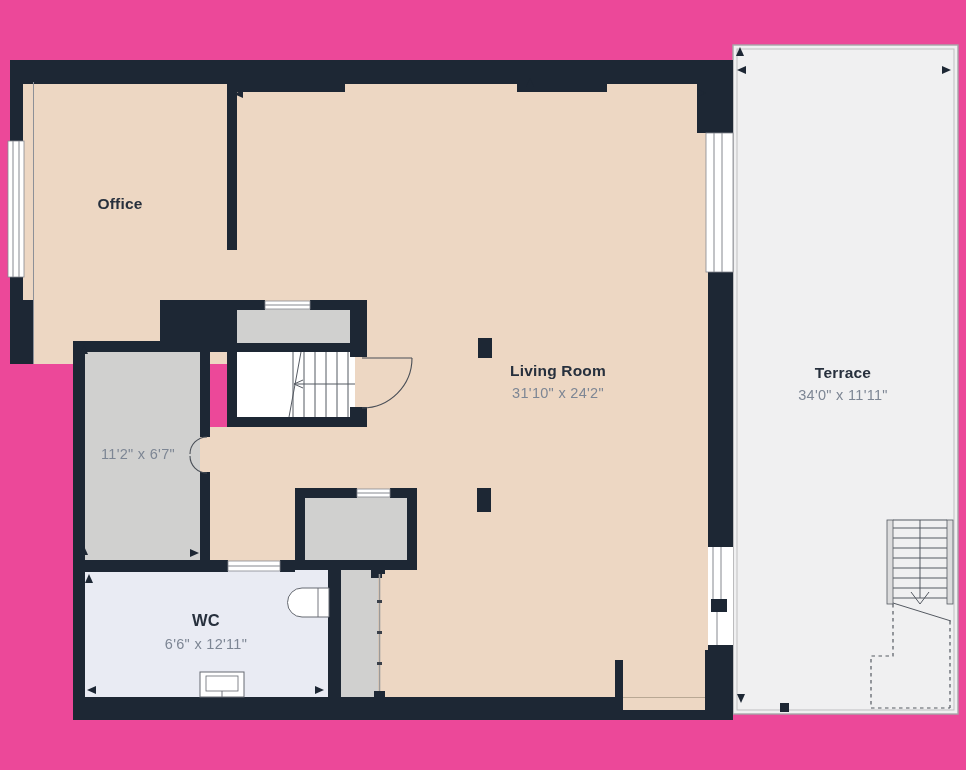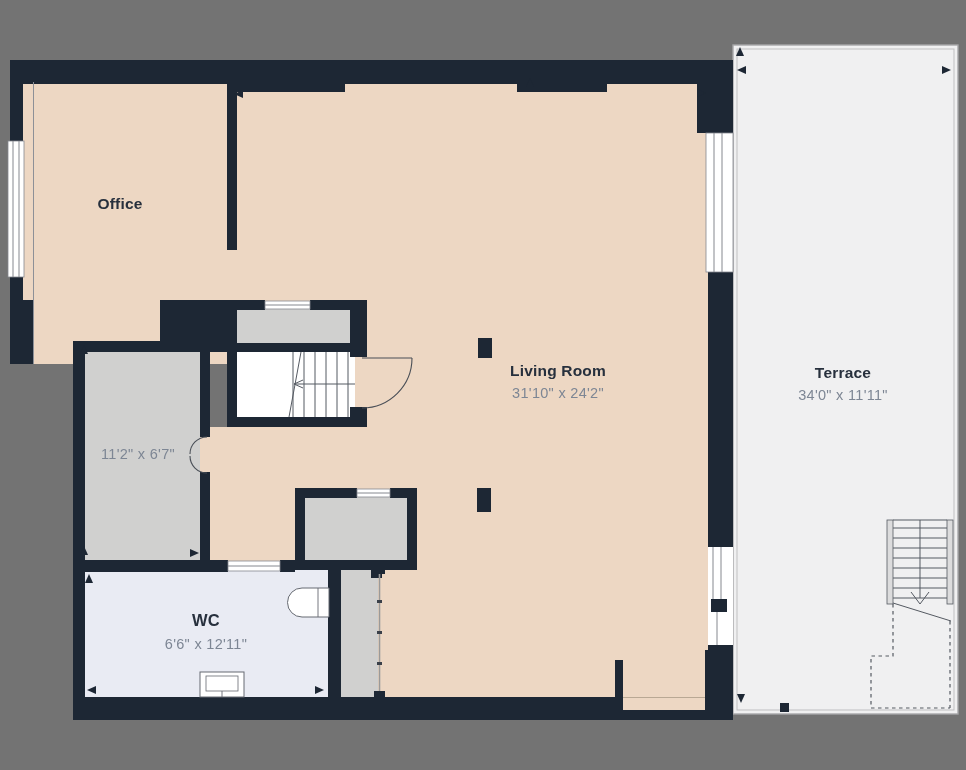--- a/index.html
+++ b/index.html
@@ -1,16 +1,16 @@
 <!DOCTYPE html>
 <html style="--wall: #1d2734; --floor-main: #edd7c3; --floor-gray: #d0d0cf; --floor-wc: #e9ebf3; --terrace: #f0f0f1; --outline: #a6a6a8; --label: #27303d; --dim-text: #7d8694;"><head>
 <meta charset="utf-8">
 <style>
   html,body{margin:0;padding:0;background:#ffffff;}
-  .page{position:relative;width:966px;height:770px;background:#737373;overflow:hidden;
+  .page{position:relative;width:966px;height:770px;background:#ec4899;overflow:hidden;
         font-family:"Liberation Sans", sans-serif;}
   svg{display:block;}
   .wall{fill:var(--wall);}
   .floor-main{fill:var(--floor-main);}
   .floor-gray{fill:var(--floor-gray);}
   .floor-wc{fill:var(--floor-wc);}
   .terrace-fill{fill:var(--terrace);stroke:var(--outline);stroke-width:1.4;}
   .thin{stroke:#8d9097;stroke-width:1;fill:none;}
   .fixture{fill:#ffffff;stroke:#666a72;stroke-width:1;}
   .door{fill:none;stroke:#4a4f57;stroke-width:1.1;}

